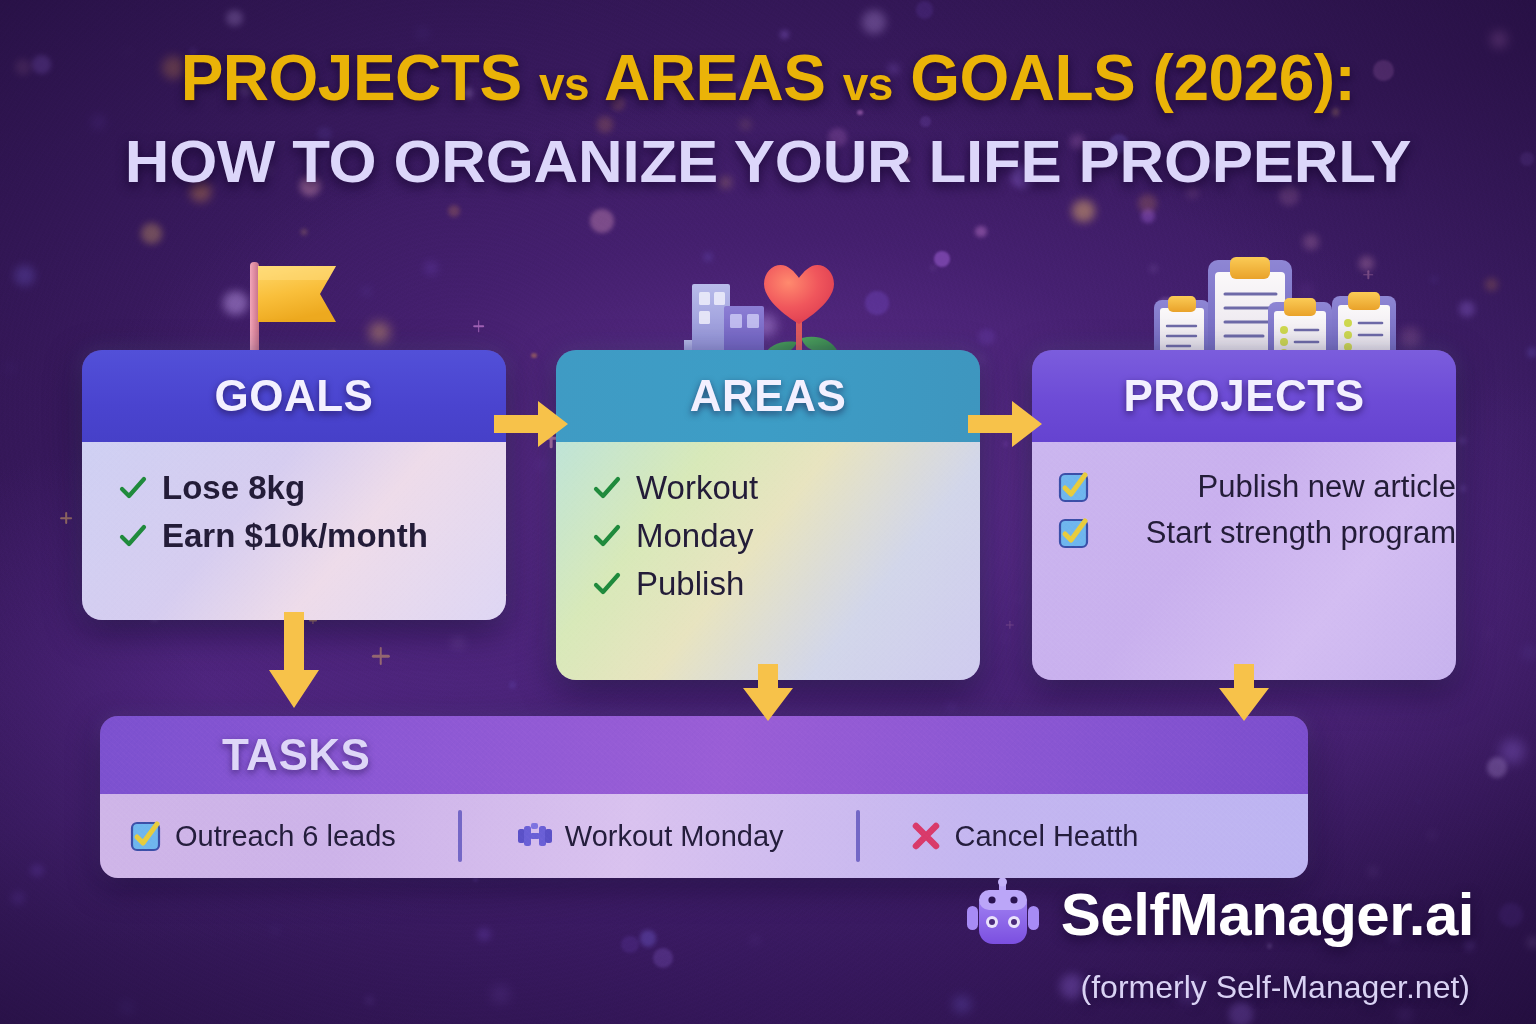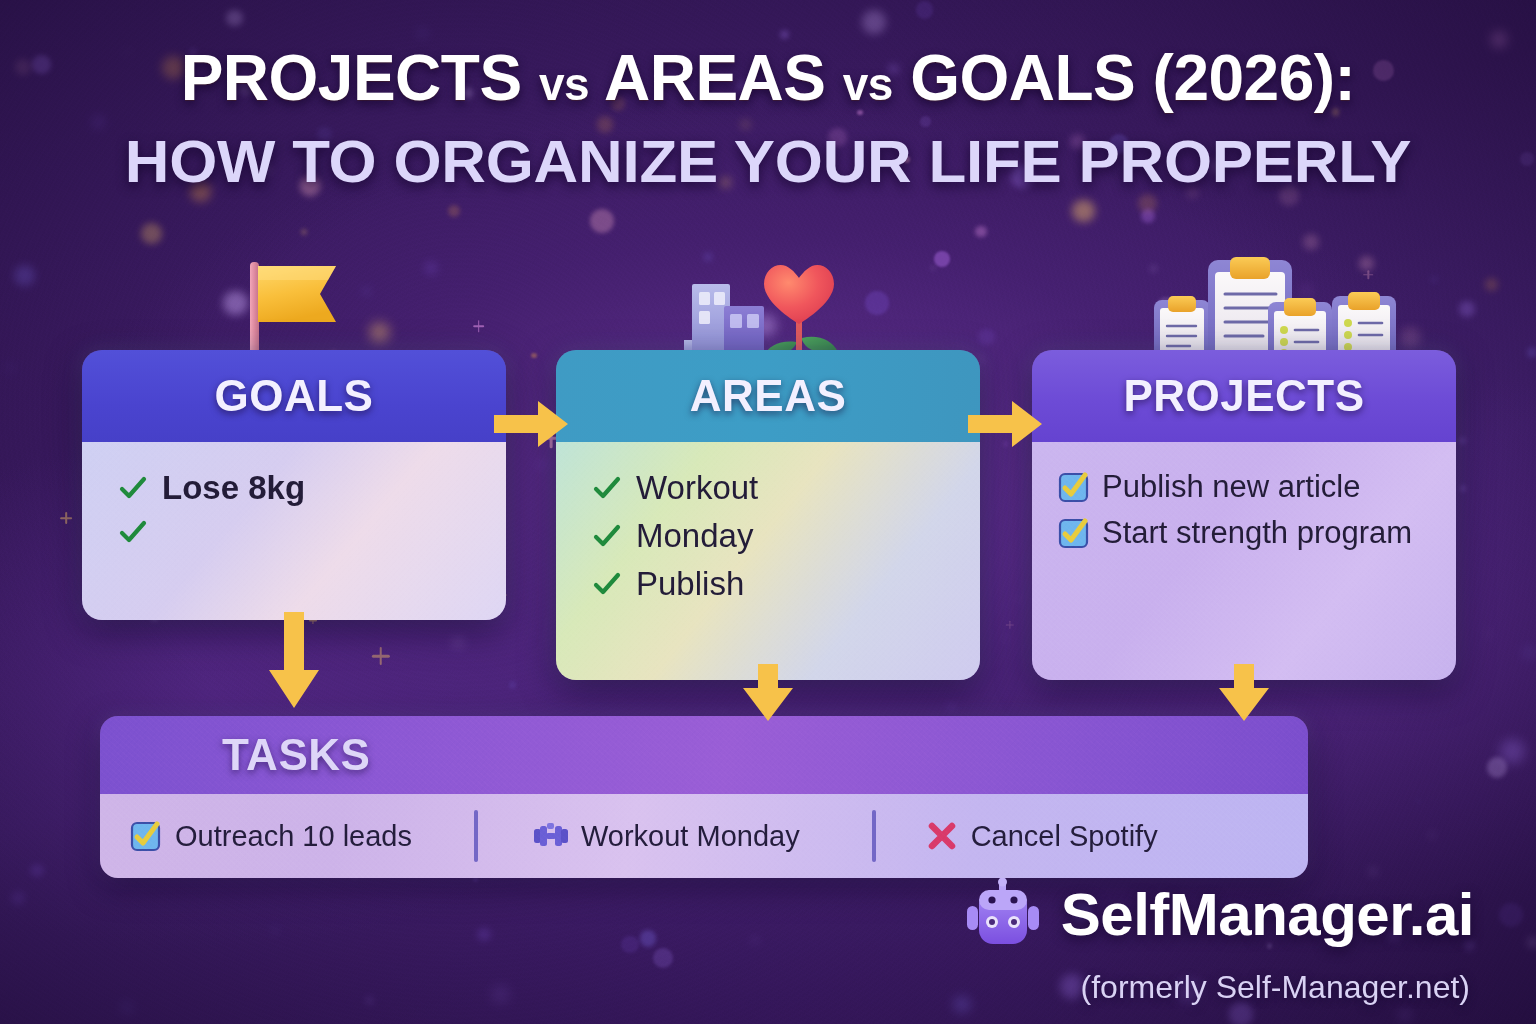--- a/index.html
+++ b/index.html
@@ -38,21 +38,21 @@
     content:""; position:absolute; left:50%; top:50%; transform:translate(-50%,-50%);
     background:currentColor; border-radius:2px;
   }
   .spark:before { width:100%; height:14%; }
   .spark:after  { width:14%; height:100%; }
 
   
   #title-block { position:absolute; left:0; right:0; top:46px; text-align:center; z-index:20; }
   #title-line1 {
     font-size:64px; font-weight:bold; letter-spacing:-0.5px;
-    color:#ffffff;
+    color:#eab308;
     text-shadow:0 4px 10px rgba(20,4,44,.75), 0 1px 0 rgba(120,60,0,.35);
     white-space:nowrap; line-height:1.0;
   }
   #title-line1 .sm { font-size:46px; }
   #title-line2 {
     margin-top:22px;
     font-size:60px; font-weight:bold; letter-spacing:-0.2px;
     color:#DCD6FA;
     text-shadow:0 4px 12px rgba(20,4,44,.80);
     white-space:nowrap; line-height:1.0;
@@ -99,21 +99,21 @@
     background:linear-gradient(128deg,#bfe4d7 0%,#d8e9b9 26%,#e8e4c0 46%,#d2d6ea 72%,#cfcbef 100%);
   }
 
   
   #card-projects { left:1032px; top:350px; width:424px; }
   #card-projects .card-head { background:linear-gradient(180deg,#7b5ddd 0%,#6d4bd6 55%,#6543d0 100%); }
   #card-projects .card-body {
     min-height:238px;
     background:linear-gradient(128deg,#cbb6ef 0%,#c9b0ee 40%,#d3bdf2 70%,#c7b2ee 100%);
   }
-  #card-projects .row { padding-left:26px; gap:12px; }
+  #card-projects .row { padding-left:26px; gap:12px;justify-content:space-between; }
   #card-projects .row .lbl { font-size:31px; }
 
   
   .chk { width:30px; height:30px; flex:none; }
   .cbox { width:32px; height:32px; flex:none; }
 
   
   .arrow-r { position:absolute; z-index:16; }
   .arrow-d { position:absolute; z-index:16; }
 
@@ -527,20 +527,21 @@
     <div class="row">
       <svg class="chk" viewBox="0 0 30 30">
         <path d="M4 16 L11 23 L26 6" fill="none" stroke="#1F8A3C" stroke-width="4.2" stroke-linecap="round" stroke-linejoin="round"></path>
       </svg>
       <span class="lbl">Lose 8kg</span>
     </div>
     <div class="row">
       <svg class="chk" viewBox="0 0 30 30">
         <path d="M4 16 L11 23 L26 6" fill="none" stroke="#1F8A3C" stroke-width="4.2" stroke-linecap="round" stroke-linejoin="round"></path>
       </svg>
+      <span class="lbl">Earn $10k/month</span>
     </div>
   </div>
 </div>
 
 <div class="card" id="card-areas">
   <div class="card-head">
     <span>AREAS</span>
   </div>
   <div class="card-body">
     <div class="tex"></div>
@@ -592,40 +593,40 @@
   <div id="tasks-head">
     <span>TASKS</span>
   </div>
   <div id="tasks-body">
     <div class="tex"></div>
     <div class="task-item" style="margin-left:30px;">
       <svg class="cbox" viewBox="0 0 32 32">
         <rect x="2" y="3" width="27" height="27" rx="5" fill="#6FB6EE" stroke="#3B4FA8" stroke-width="2.2"></rect>
         <path d="M7 17 L13 23 L27 4" fill="none" stroke="#E8CC3E" stroke-width="5" stroke-linecap="round" stroke-linejoin="round"></path>
       </svg>
-      <span class="lbl">Outreach 10 leads</span>
+      <span class="lbl">Outreach 6 leads</span>
     </div>
     <div class="divider" style="margin-left:62px;"></div>
     <div class="task-item" style="margin-left:56px;">
       <svg width="34" height="26" viewBox="0 0 34 26">
         <rect x="0" y="6" width="7" height="14" rx="2.5" fill="#5B51C8"></rect>
         <rect x="6" y="3" width="7" height="20" rx="2.5" fill="#6A5FD6"></rect>
         <rect x="21" y="3" width="7" height="20" rx="2.5" fill="#6A5FD6"></rect>
         <rect x="27" y="6" width="7" height="14" rx="2.5" fill="#5B51C8"></rect>
         <rect x="12" y="10" width="10" height="6" rx="2" fill="#6A5FD6"></rect>
         <rect x="13" y="0" width="7" height="6" rx="2" fill="#7E74E0"></rect>
       </svg>
       <span class="lbl">Workout Monday</span>
     </div>
     <div class="divider" style="margin-left:72px;"></div>
     <div class="task-item" style="margin-left:50px;">
       <svg width="32" height="32" viewBox="0 0 32 32">
         <path d="M6 6 L26 26 M26 6 L6 26" stroke="#D93A6A" stroke-width="6.5" stroke-linecap="round"></path>
       </svg>
-      <span class="lbl">Cancel Spotify</span>
+      <span class="lbl">Cancel Heatth</span>
     </div>
   </div>
 </div>
 
 <div id="brand">
   <svg width="72" height="72" viewBox="0 0 72 72">
     <defs>
       <linearGradient id="botG" x1="0" y1="0" x2="0" y2="1">
         <stop offset="0" stop-color="#A78BF5"></stop>
           <stop offset="1" stop-color="#7B4FE0"></stop>

